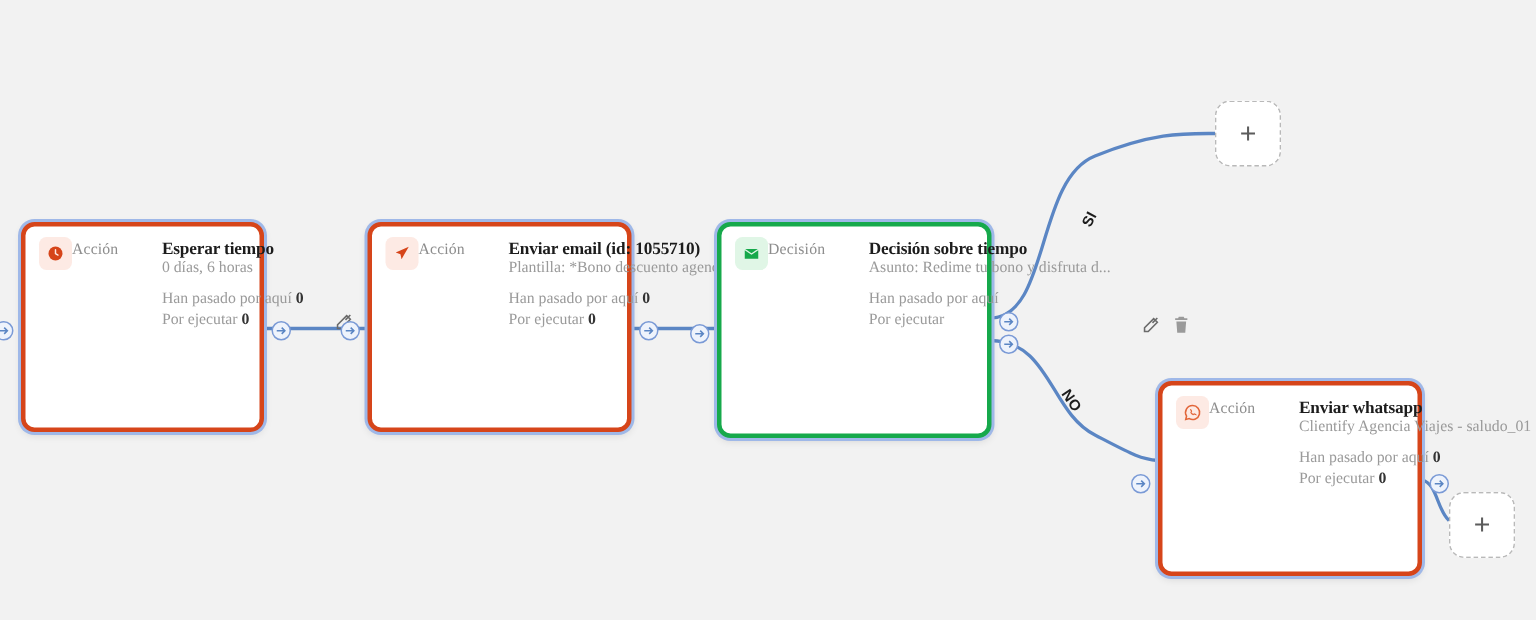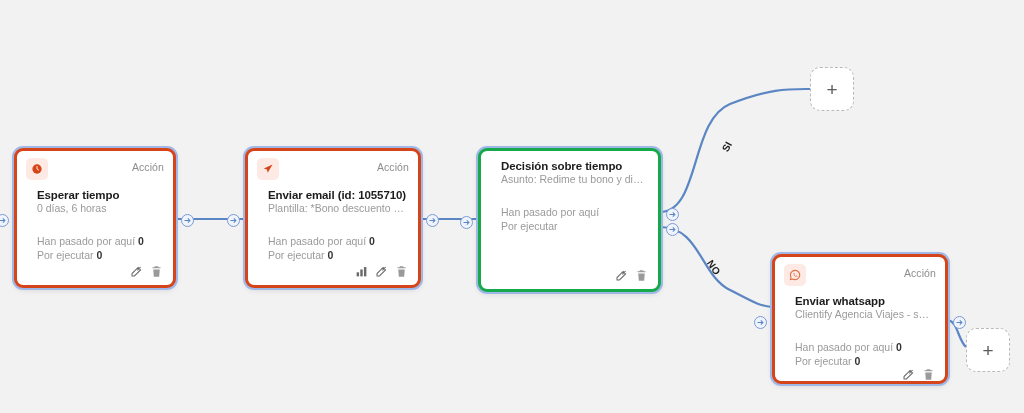--- a/index.html
+++ b/index.html
@@ -31,21 +31,21 @@
     height: 413px;
     pointer-events: none;
   }
 
   
   .node {
     position: absolute;
     background: #ffffff;
     border-radius: 9px;
     display: flex;
-    flex-direction: column;
+    font-family: Liberation Serif, serif;
   }
   .node.action  { border: 3px solid #d6451a; box-shadow: 0 0 0 2px #9fb8e8, 0 2px 6px rgba(0,0,0,.12); }
   .node.decision{ border: 3px solid #16a94b; box-shadow: 0 0 0 2px #9fb8e8, 0 2px 6px rgba(0,0,0,.12); }
 
   .node-head {
     display: flex;
     align-items: flex-start;
     justify-content: space-between;
     padding: 7px 9px 0 9px;
   }
@@ -75,21 +75,21 @@
     white-space: nowrap;
   }
   .subtitle {
     font-size: 10.5px;
     color: #9a9a9a;
     margin-top: 1px;
     white-space: nowrap;
     overflow: hidden;
     text-overflow: ellipsis;
   }
-  .stats { margin-top: 20px; }
+  .stats { margin-top: 9px; }
   .stat-line {
     font-size: 10.5px;
     color: #9a9a9a;
     line-height: 14px;
     white-space: nowrap;
   }
   .stat-line b { color: #333; font-size: 10.5px; }
 
   .node-foot {
     display: flex;
@@ -238,20 +238,29 @@
         </svg>
     </div>
     <div class="handle" style="right:-21px; top:63px;">
       <svg viewBox="0 0 12 12" fill="none" stroke="#5b86c4" stroke-width="1.4">
           <path d="M2 6h7M6.4 3.2 9.2 6 6.4 8.8"></path>
         </svg>
     </div>
   </div>
 
   <div class="node decision" style="left:478px; top:148px; width:183px; height:144px;">
+    <div class="node-head">
+      <div class="badge green">
+        <svg viewBox="0 0 16 16" width="12" height="12" fill="#16a94b">
+          <path d="M2 5.2 L8 9.2 L14 5.2 V12.6 H2 Z"></path>
+          <path d="M2.4 4 H13.6 L8 7.8 Z"></path>
+        </svg>
+      </div>
+      <span class="kind">Decisión</span>
+    </div>
     <div class="node-body">
       <div class="title">Decisión sobre tiempo</div>
       <div class="subtitle">Asunto: Redime tu bono y disfruta d...</div>
       <div class="stats">
         <div class="stat-line">
           <span>Han pasado por aquí</span>
           <b></b>
         </div>
         <div class="stat-line">
           <span>Por ejecutar</span>

